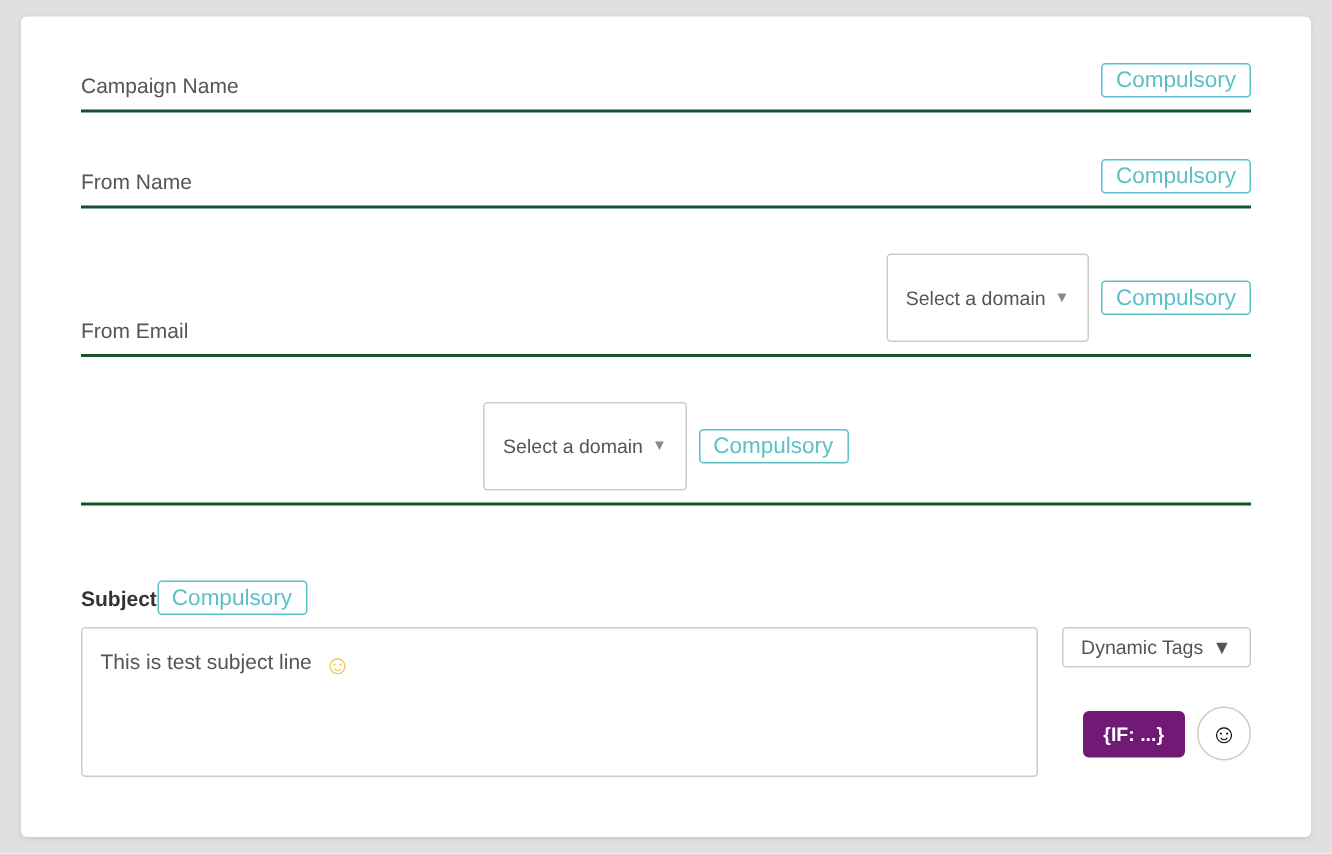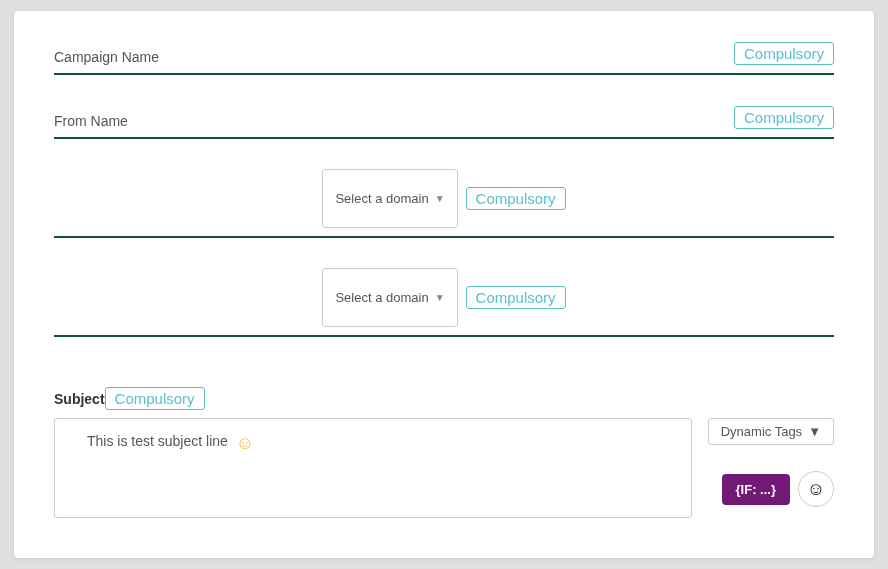--- a/index.html
+++ b/index.html
@@ -83,21 +83,21 @@
     .subject-content-row {
       display: flex;
       align-items: flex-start;
       gap: 16px;
     }
     .subject-input-area {
       flex: 1;
       border: 1px solid #ccc;
       border-radius: 3px;
       min-height: 100px;
-      padding: 14px 32px;
+      padding: 14px 12px;
       font-size: 14px;
       color: #333;
       display: flex;
       align-items: flex-start;
       gap: 8px;
     }
     .subject-text {
       color: #555;
       font-size: 14px;
     }
@@ -172,20 +172,21 @@
   <div class="form-row">
     <span class="form-row-label">From  Name</span>
     <div class="form-row-right">
       <span class="compulsory-badge">Compulsory</span>
     </div>
   </div>
 
   <div class="spacer"></div>
 
   <div class="form-row">
+    <span class="form-row-label">From  Email</span>
     <div class="form-row-right">
       <button class="select-domain-btn">
         <span>Select a domain</span>
         <span class="arrow">▼</span>
       </button>
       <span class="compulsory-badge">Compulsory</span>
     </div>
   </div>
 
   <div class="spacer"></div>

